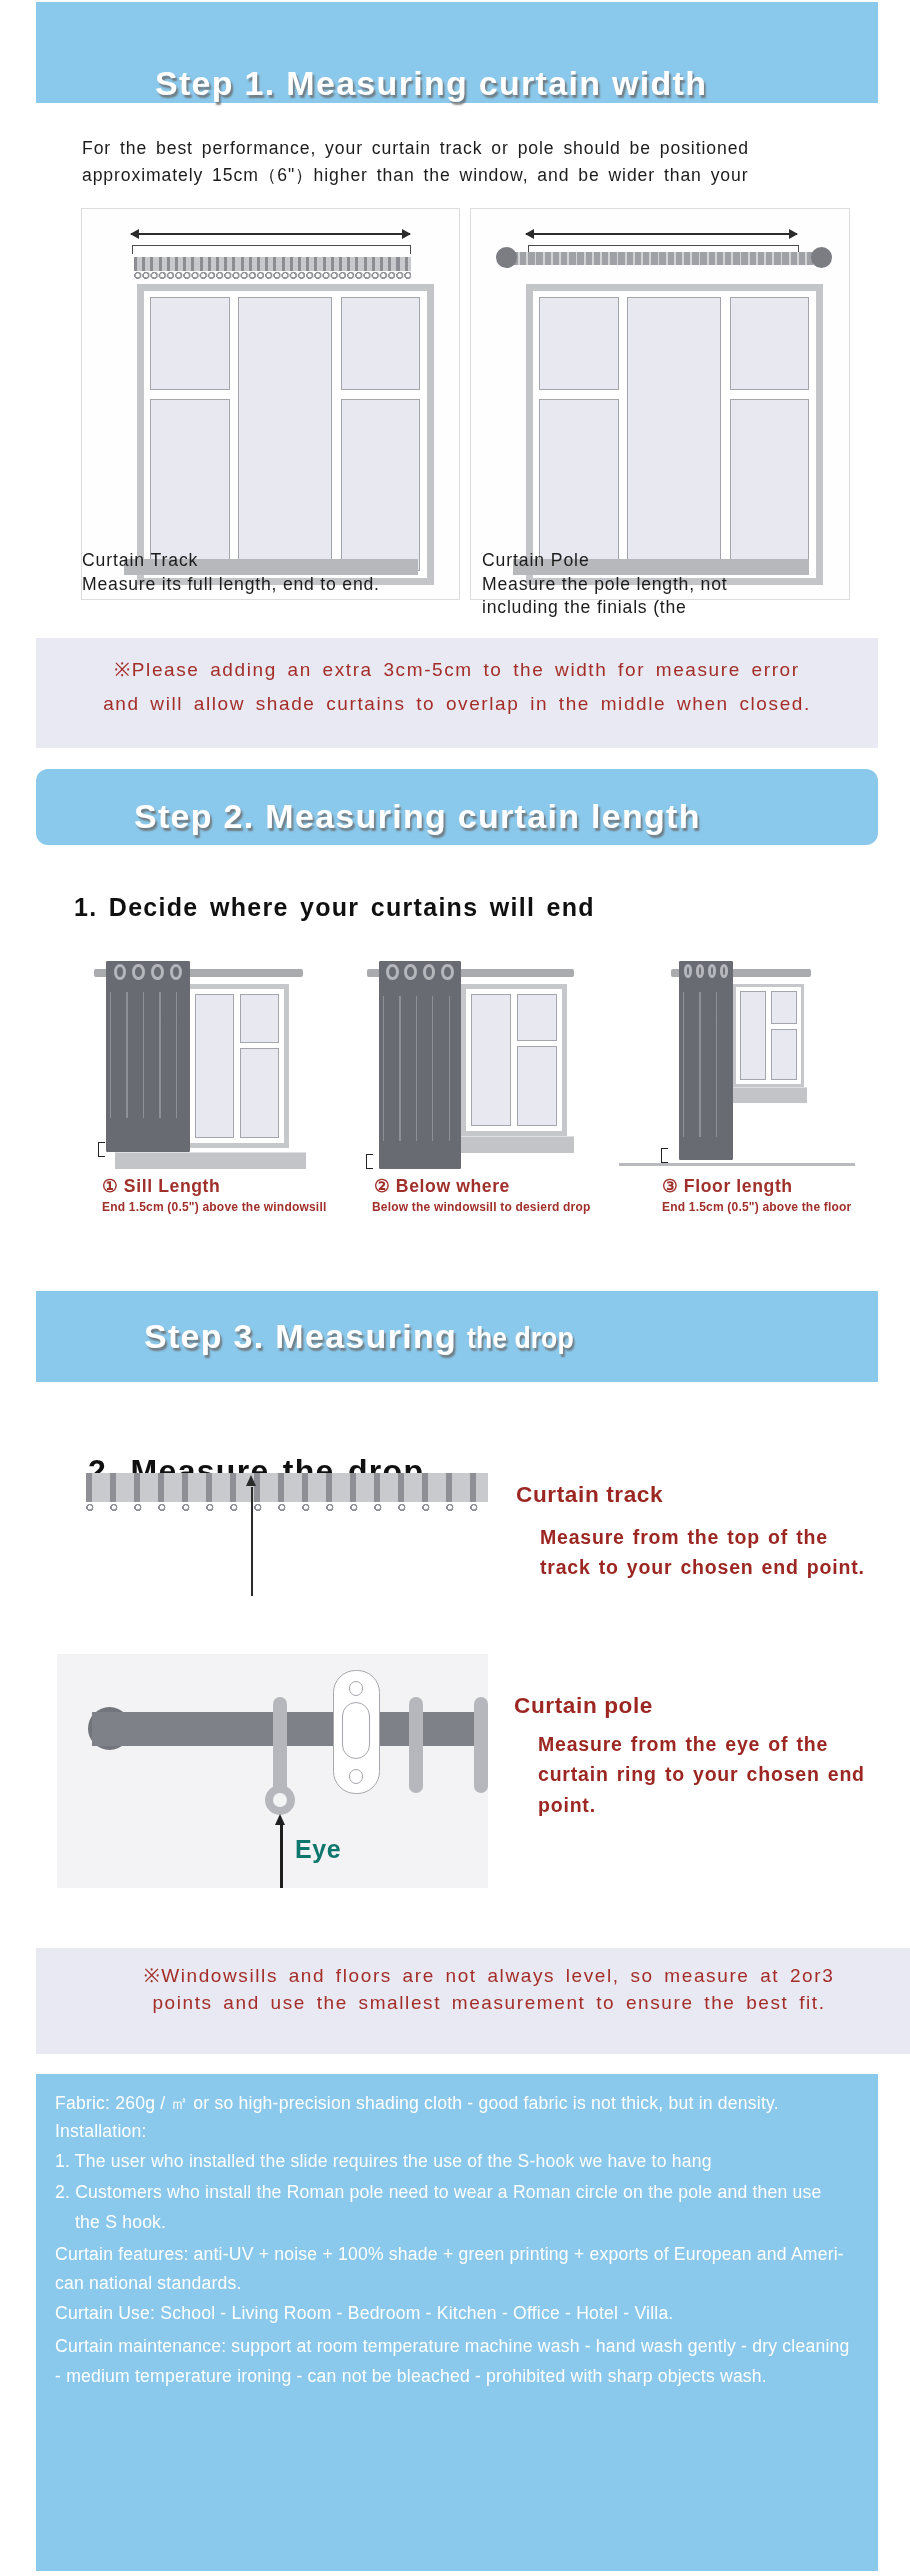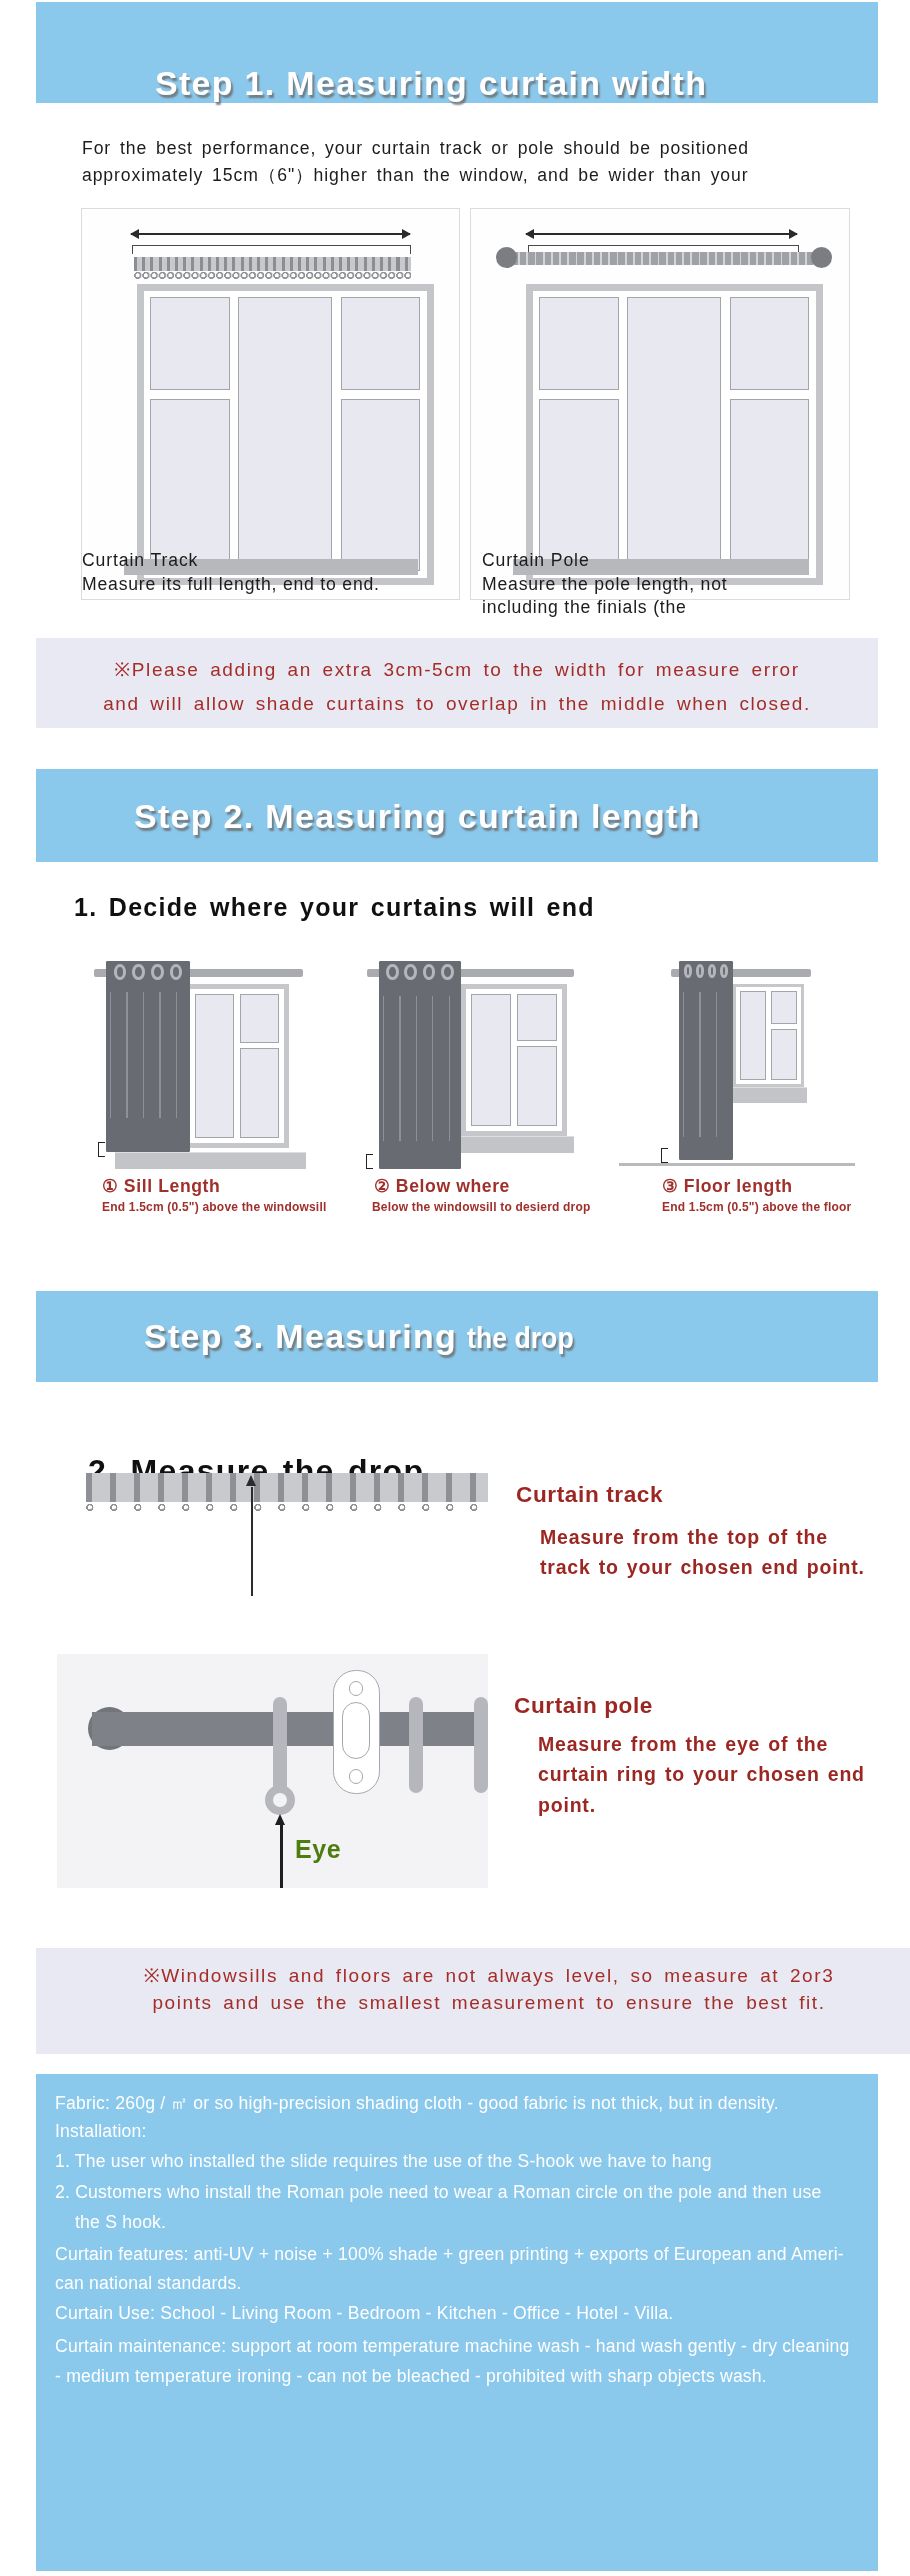--- a/index.html
+++ b/index.html
@@ -77,21 +77,21 @@
          border-right:5.7px solid transparent;border-bottom:11.3px solid #2b2b2b;}
   .polebox{position:absolute;background:#f3f3f5;overflow:hidden;}
   .pole-bar{position:absolute;background:#7e8187;}
   .ball{position:absolute;border-radius:50%;background:#72757b;}
   .neck{position:absolute;background:#72757b;border-radius:5px;}
   .ringcap{position:absolute;width:14px;height:96px;background:#b5b7bc;border-radius:7.5px;}
   .eyering{position:absolute;width:30px;height:30px;border:8.2px solid #b5b7bc;border-radius:50%;box-sizing:border-box;}
   .plate{position:absolute;width:45px;height:122px;background:#fff;border:1.9px solid #a5a7ac;border-radius:22.6px;}
   .plate .hole{position:absolute;width:12.6px;height:12.6px;border:1.9px solid #a5a7ac;border-radius:50%;left:14.5px;}
   .plate .slot{position:absolute;width:26.4px;height:55px;border:1.9px solid #a5a7ac;border-radius:14px;left:7.5px;top:31px;background:#fff;}
-  .eyelabel{position:absolute;font-size:25px;font-weight:bold;color:#4d7c0f;letter-spacing:0.6px;}
+  .eyelabel{position:absolute;font-size:25px;font-weight:bold;color:#0f766e;letter-spacing:0.6px;}
 
   
   .infobox{position:absolute;background:#8bc9ec;}
   .info-line{position:absolute;font-size:17.6px;color:#ffffff;letter-spacing:0.2px;white-space:nowrap;}
 </style>
 </head>
 <body>
 
 <div id="page">
 
@@ -144,26 +144,26 @@
     </div>
     <div class="sill" style="left:42px;top:350px;width:296px;height:16.4px;"></div>
   </div>
 
   <div class="abs cap-title" style="left:82px;top:550px;">Curtain Track</div>
   <div class="abs cap-line" style="left:82px;top:574px;">Measure its full length, end to end.</div>
   <div class="abs cap-title" style="left:482px;top:550px;">Curtain Pole</div>
   <div class="abs cap-line" style="left:482px;top:574px;">Measure the pole length, not</div>
   <div class="abs cap-line" style="left:482px;top:597px;">including the finials (the</div>
 
-  <div class="abs note" style="left:36px;top:638px;width:842px;height:90px;">
+  <div class="abs note" style="left:36px;top:638px;width:842px;height:110px;">
     <div class="note-line" style="top:17.6px;">※Please adding an extra 3cm-5cm to the width for measure error</div>
     <div class="note-line" style="top:55px;">and will allow shade curtains to overlap in the middle when closed.</div>
   </div>
 
-  <div class="abs band" style="left:36px;top:769px;width:842px;height:93px;">
+  <div class="abs band" style="left:36px;top:769px;width:842px;height:76px;border-radius:12px;">
     <div class="abs band-title" style="left:98px;top:28px;">Step 2. Measuring curtain length</div>
   </div>
 
   <div class="abs h-black" style="left:74px;top:893px;">1. Decide where your curtains will end</div>
 
   <div class="abs" style="left:74px;top:956px;width:264px;height:270px;">
     <div class="rod" style="left:20px;top:12.6px;width:209px;height:8.2px;"></div>
     <div class="winsm" style="left:111px;top:28px;width:104px;height:164px;">
       <div class="wcol2">
         <div class="pane grow"></div>

